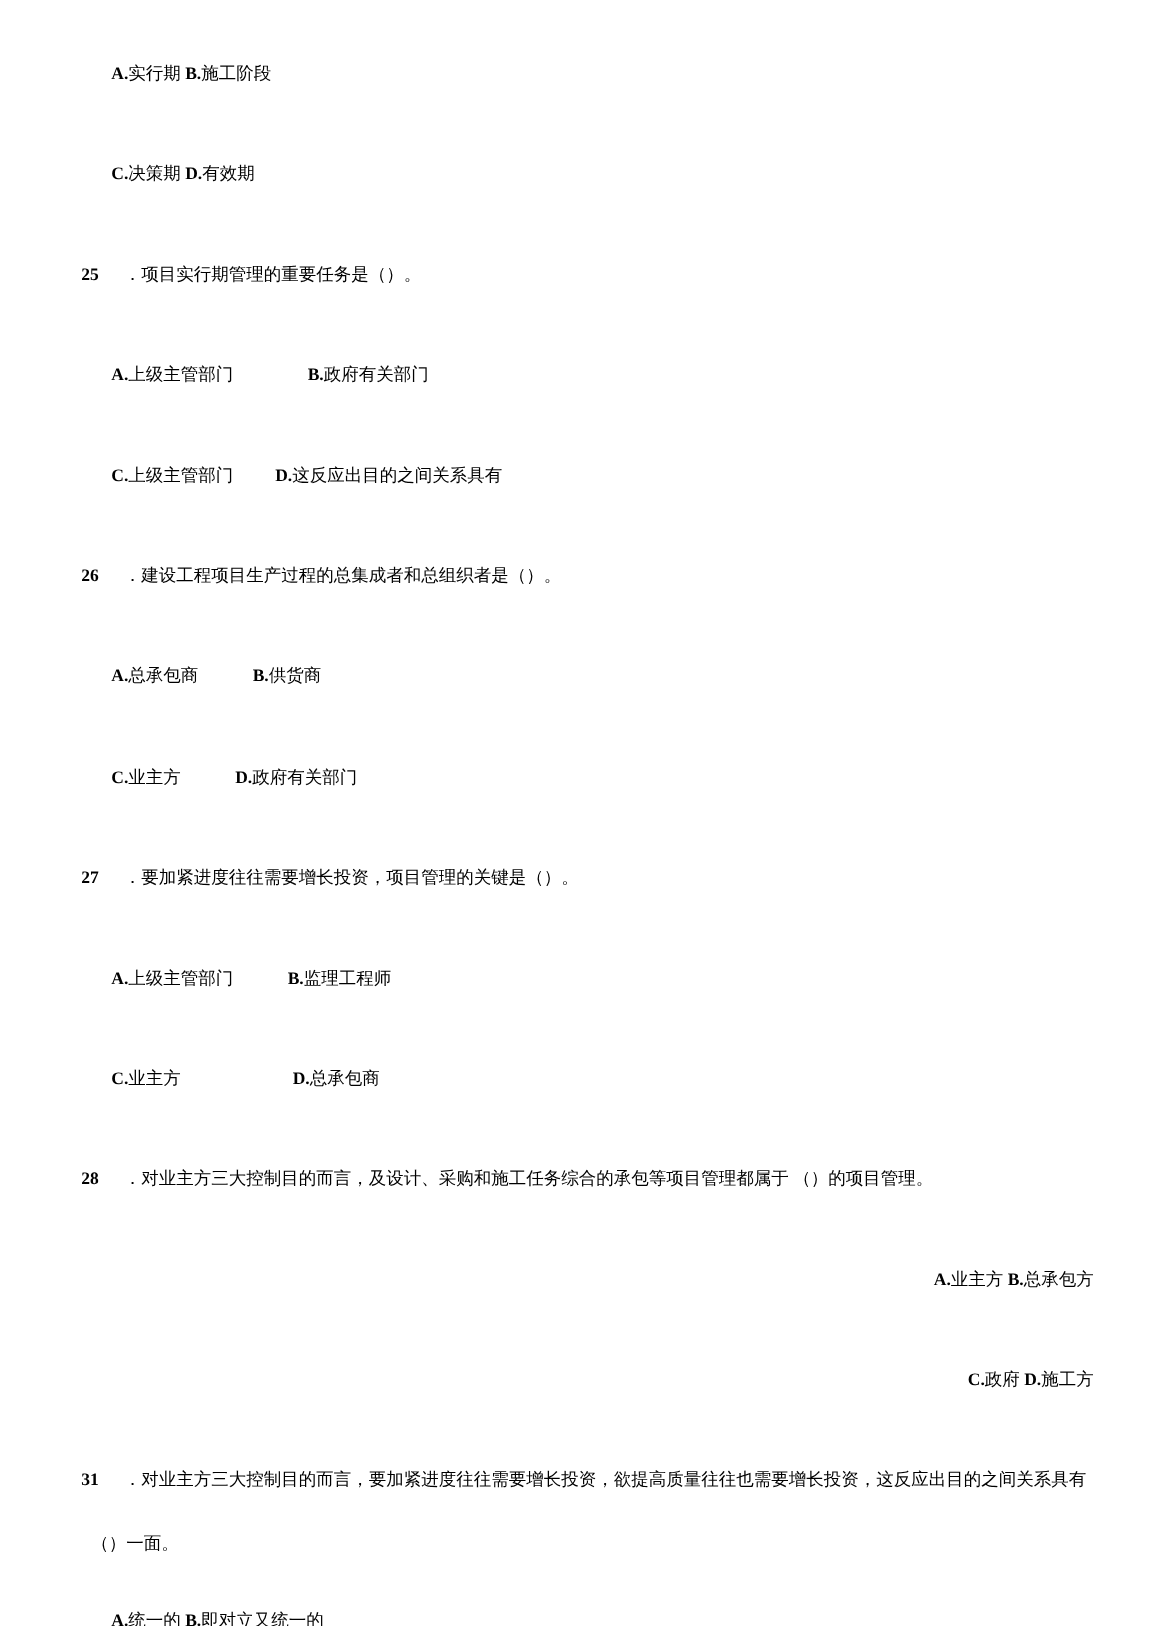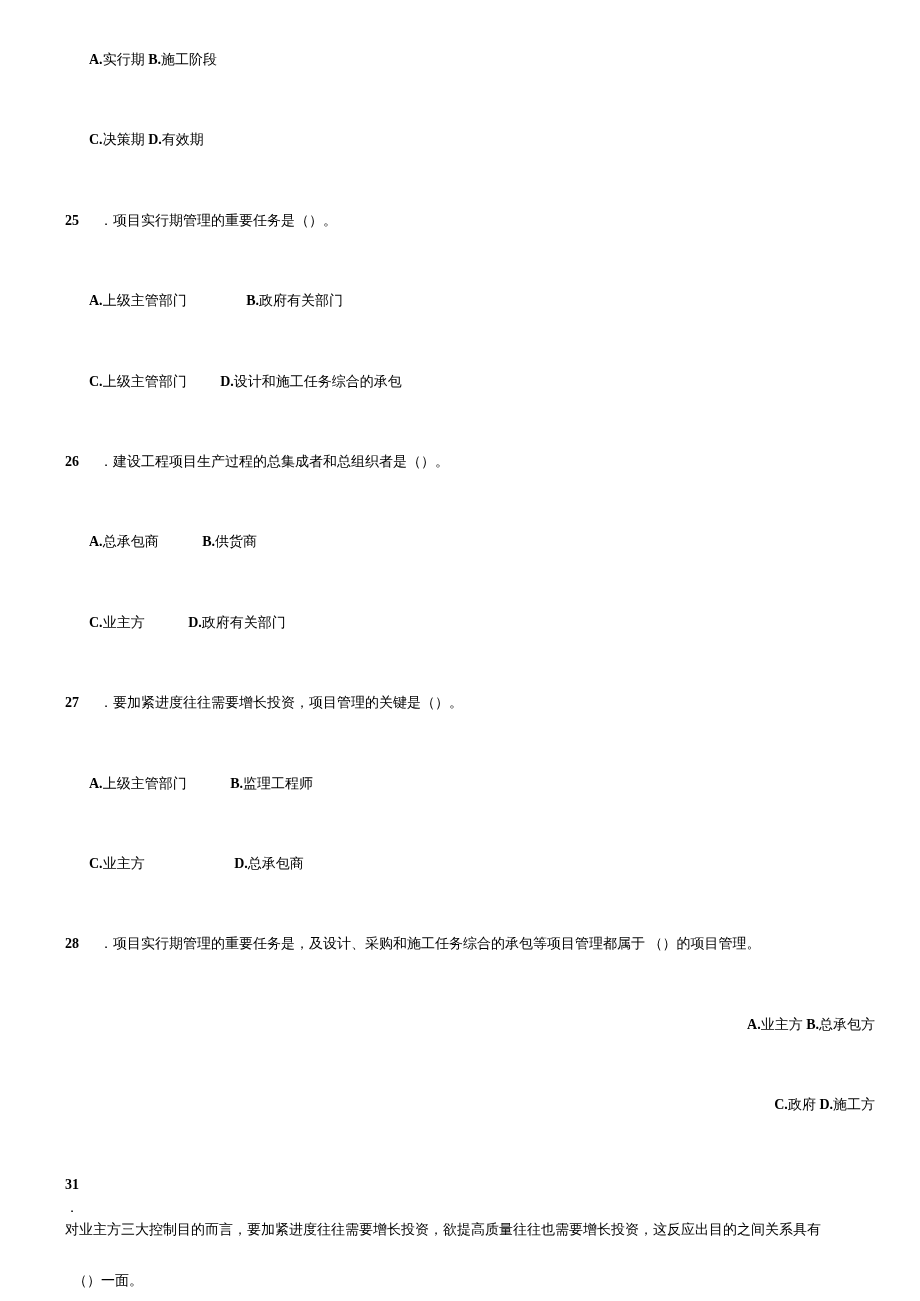--- a/index.html
+++ b/index.html
@@ -40,21 +40,20 @@
       text-align: right;
     }
     .option-label {
       font-weight: bold;
     }
     .gap-small { display: inline-block; width: 30px; }
     .gap-med { display: inline-block; width: 40px; }
     .gap-large { display: inline-block; width: 56px; }
     .multiline-q {
       margin-bottom: 28px;
-      flex-direction: column;
     }
     .multiline-q2 {
       margin-bottom: 40px;
       padding-left: 8px;
     }
   </style>
 </head>
 <body>
 
 <div class="option-row">
@@ -71,21 +70,21 @@
   <span class="question-number">25</span>
   <span>．</span>
   <span class="question-text">项目实行期管理的重要任务是（）。</span>
 </div>
 <div class="q-options">
   <span class="option-label">A.</span><span>上级主管部门</span>
   <span class="gap-large"></span><span class="option-label">B.</span><span>政府有关部门</span>
 </div>
 <div class="q-options">
   <span class="option-label">C.</span><span>上级主管部门</span>
-  <span class="gap-small"></span><span class="option-label">D.</span><span>设计和施工任务综合的承包</span>
+  <span class="gap-small"></span><span class="option-label">D.</span><span>这反应出目的之间关系具有</span>
 </div>
 
 <div class="question-row">
   <span class="question-number">26</span>
   <span>．</span>
   <span class="question-text">建设工程项目生产过程的总集成者和总组织者是（）。</span>
 </div>
 <div class="q-options">
   <span class="option-label">A.</span><span>总承包商</span>
   <span class="gap-med"></span><span class="option-label">B.</span><span>供货商</span>
@@ -105,21 +104,21 @@
   <span class="gap-med"></span><span class="option-label">B.</span><span>监理工程师</span>
 </div>
 <div class="q-options">
   <span class="option-label">C.</span><span>业主方</span>
   <span class="gap-large"></span><span class="gap-small"></span><span class="option-label">D.</span><span>总承包商</span>
 </div>
 
 <div class="question-row">
   <span class="question-number">28</span>
   <span>．</span>
-  <span class="question-text">项目实行期管理的重要任务是，及设计、采购和施工任务综合的承包等项目管理都属于 （）的项目管理。</span>
+  <span class="question-text">对业主方三大控制目的而言，及设计、采购和施工任务综合的承包等项目管理都属于 （）的项目管理。</span>
 </div>
 <div class="q-options q-options-inner">
   <span class="option-label">A.</span><span>业主方</span>
   <span> </span><span class="option-label">B.</span><span>总承包方</span>
 </div>
 <div class="q-options q-options-inner">
   <span class="option-label">C.</span><span>政府</span>
   <span> </span><span class="option-label">D.</span><span>施工方</span>
 </div>
 

